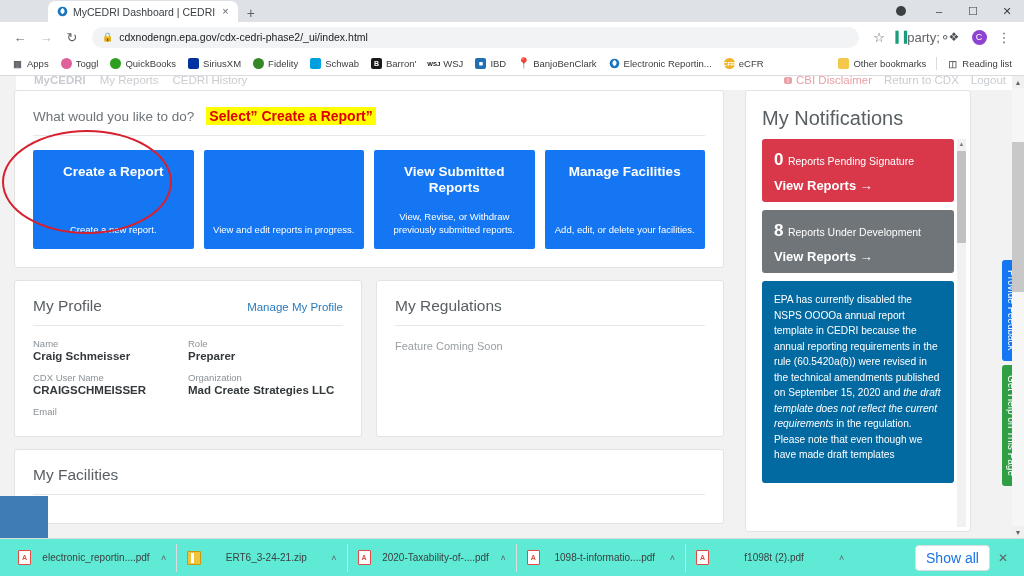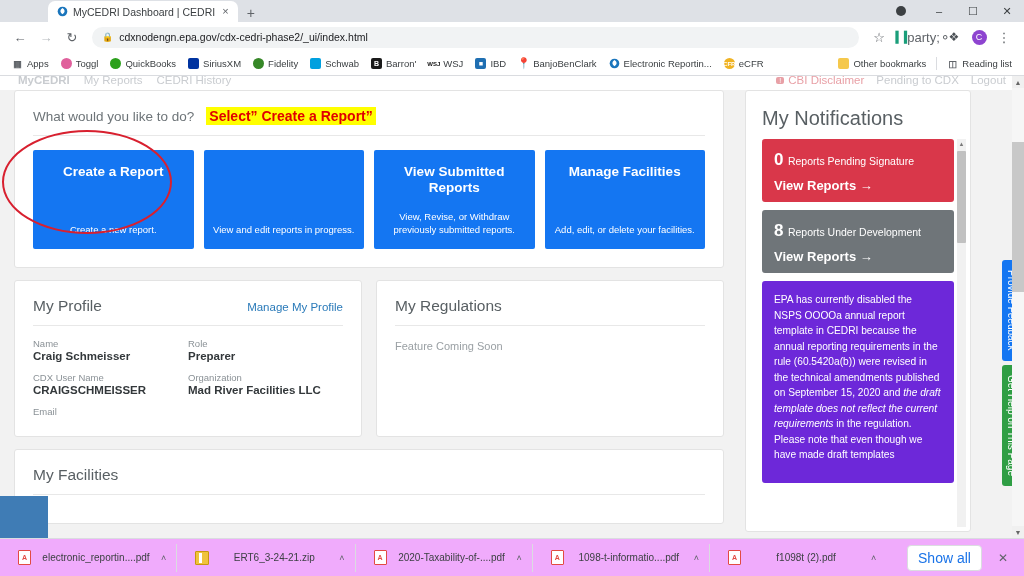--- a/index.html
+++ b/index.html
@@ -40,21 +40,21 @@
 
   
   .bookmarks { height: 24px; background: #fff; display: flex; align-items: center; padding: 0 6px; font-size: 9.5px; color: #3c4043; border-bottom: 1px solid #dadce0; flex: 0 0 24px; }
   .bm { display: flex; align-items: center; gap: 4px; padding: 0 6px; white-space: nowrap; }
   .bm-ico { width: 11px; height: 11px; border-radius: 2px; flex: 0 0 11px; display:flex;align-items:center;justify-content:center;font-size:7px;color:#fff;font-weight:bold; }
   .bm-spacer { flex: 1; }
   .bm-div { width: 1px; height: 13px; background: #dadce0; margin: 0 4px; }
 
   
   .viewport { flex: 1; background: #f2f2f2; position: relative; overflow: hidden; }
-  .cedri-nav { position: absolute; top: -6px; left: 0; right: 0; height: 20px; background: #fff; color: #c9ccd0; font-size: 11.5px; display: flex; align-items: center; padding: 0 18px; gap: 14px; }
+  .cedri-nav { position: absolute; top: -6px; left: 16px; right: 0; height: 20px; background: #fff; color: #c9ccd0; font-size: 11.5px; display: flex; align-items: center; padding: 0 18px; gap: 14px; }
   .cedri-nav .brand { font-weight: bold; }
   .nav-right { margin-left: auto; display: flex; gap: 12px; align-items: center; }
   .cbi { color: #e8a0a6; display: flex; align-items: center; gap: 4px; }
   .cbi-badge { background: #e8a0a6; color: #fff; font-size: 7px; padding: 0 3px; border-radius: 2px; }
 
   .page { position: absolute; top: 14px; left: 0; right: 0; bottom: 0; padding: 0 14px; display: flex; gap: 21px; }
   .col-main { width: 710px; display: flex; flex-direction: column; gap: 12px; }
   .col-side { width: 226px; }
 
   .card { background: #fff; border: 1px solid #e3e3e3; border-radius: 3px; }
@@ -86,41 +86,41 @@
   .link-sm { color: #2a7ab9; font-size: 11px; margin-left: 8px; font-weight: normal; }
   .coming { padding: 14px 18px 30px; font-size: 11px; color: #9aa0a4; }
 
   
   .notif-card { background: #fff; border: 1px solid #e3e3e3; border-radius: 3px; height: 442px; position: relative; overflow: hidden; }
   .notif-head { padding: 16px 16px 10px; font-size: 20px; color: #585f63; }
   .notif-scroll { position: absolute; top: 48px; left: 0; right: 0; bottom: 0; padding: 0 16px 0 16px; overflow: hidden; }
   .notif { border-radius: 3px; padding: 11px 12px 9px; margin-bottom: 8px; color: #fff; }
   .n-red { background: #d9374a; }
   .n-gray { background: #6f7579; }
-  .n-teal { background: #6d28d9; }
+  .n-teal { background: #0369a1; }
   .n-count { font-size: 17px; font-weight: bold; }
   .n-text { font-size: 10.5px; line-height: 1.35; }
   .n-link { display: block; text-align: left; font-size: 13px; font-weight: bold; margin-top: 8px; }
   .n-body { font-size: 10.2px; line-height: 1.52; }
   .n-body em { font-style: italic; }
   .nscroll-track { position: absolute; right: 4px; top: 48px; width: 9px; bottom: 4px; background: #f1f1f1; }
   .nscroll-thumb { position: absolute; right: 4px; top: 60px; width: 9px; height: 92px; background: #c1c1c1; border-radius: 1px; }
   .nscroll-arrow { position: absolute; right: 4px; top: 48px; width: 9px; height: 10px; display: flex; align-items: center; justify-content: center; font-size: 6px; color: #7a7a7a; background: #f1f1f1; }
 
   .side-tabs { position: absolute; right: 0; top: 184px; width: 22px; }
   .side-tab { writing-mode: vertical-rl; color: #fff; font-size: 10px; padding: 10px 4px; border-radius: 3px 0 0 3px; text-align: center; }
   .st-blue { background: #1476f2; }
   .st-green { background: #2f9e44; margin-top: 4px; }
 
   .page-scroll-track { position: absolute; right: 0; top: 0; bottom: 0; width: 12px; background: #f6f6f6; }
   .page-scroll-thumb { position: absolute; right: 0; top: 66px; width: 12px; height: 150px; background: #c8c8c8; }
   .ps-arrow { position: absolute; right: 0; width: 12px; height: 12px; display: flex; align-items: center; justify-content: center; font-size: 7px; color: #666; background: #f0f0f0; }
 
   
-  .downloads { height: 38px; background: #f0abfc; border-top: 1px solid #dadce0; display: flex; align-items: center; padding: 0 8px; gap: 8px; flex: 0 0 38px; }
+  .downloads { height: 38px; background: #5eead4; border-top: 1px solid #dadce0; display: flex; align-items: center; padding: 0 8px; gap: 0; flex: 0 0 38px; }
   .dl-item { display: flex; align-items: center; gap: 9px; padding: 0 10px; height: 28px; font-size: 10px; color: #3c4043; border-right: 1px solid #dadce0; }
   .dl-item:first-child { border-left: none; }
   .pdf-ico { width: 13px; height: 15px; background: #fff; border: 1px solid #e24a43; border-radius: 1px; color: #e24a43; font-size: 7px; display: flex; align-items: center; justify-content: center; font-weight: bold; flex: 0 0 13px; }
   .zip-ico { width: 14px; height: 14px; background: #f0c33c; border: 1px solid #c8980e; border-radius: 1px; flex: 0 0 14px; position: relative; }
   .zip-ico:after { content: ""; position: absolute; left: 3px; top: 1px; width: 3px; height: 10px; background: #fff; }
   .dl-name { white-space: nowrap; min-width: 112px; text-align: center; }
   .dl-caret { font-size: 9px; color: #5f6368; }
   .dl-spacer { flex: 1; }
   .showall { background: #fff; border: 1px solid #dadce0; border-radius: 4px; color: #1a73e8; font-size: 14px; padding: 4px 10px; }
   .dl-close { font-size: 12px; color: #5f6368; padding: 0 8px; }
@@ -239,21 +239,21 @@
 
     <div class="cedri-nav">
       <span class="brand">MyCEDRI</span>
       <span>My Reports</span>
       <span>CEDRI History</span>
       <span class="nav-right">
         <span class="cbi">
           <span class="cbi-badge">!</span>
           <span>CBI Disclaimer</span>
         </span>
-        <span>Pending to CDX</span>
+        <span>Return to CDX</span>
         <span>Logout</span>
       </span>
     </div>
 
     <div class="page">
 
       <div class="col-main">
 
         <div class="card">
           <div class="card-head">
@@ -297,21 +297,21 @@
                 <div>
                   <div class="p-label">Role</div>
                   <div class="p-value">Preparer</div>
                 </div>
                 <div>
                   <div class="p-label">CDX User Name</div>
                   <div class="p-value">CRAIGSCHMEISSER</div>
                 </div>
                 <div>
                   <div class="p-label">Organization</div>
-                  <div class="p-value">Mad River Facilities LLC</div>
+                  <div class="p-value">Mad Create Strategies LLC</div>
                 </div>
                 <div class="p-full">
                   <div class="p-label">Email</div>
                 </div>
               </div>
             </div>
           </div>
 
           <div class="card">
             <div class="card-head">

